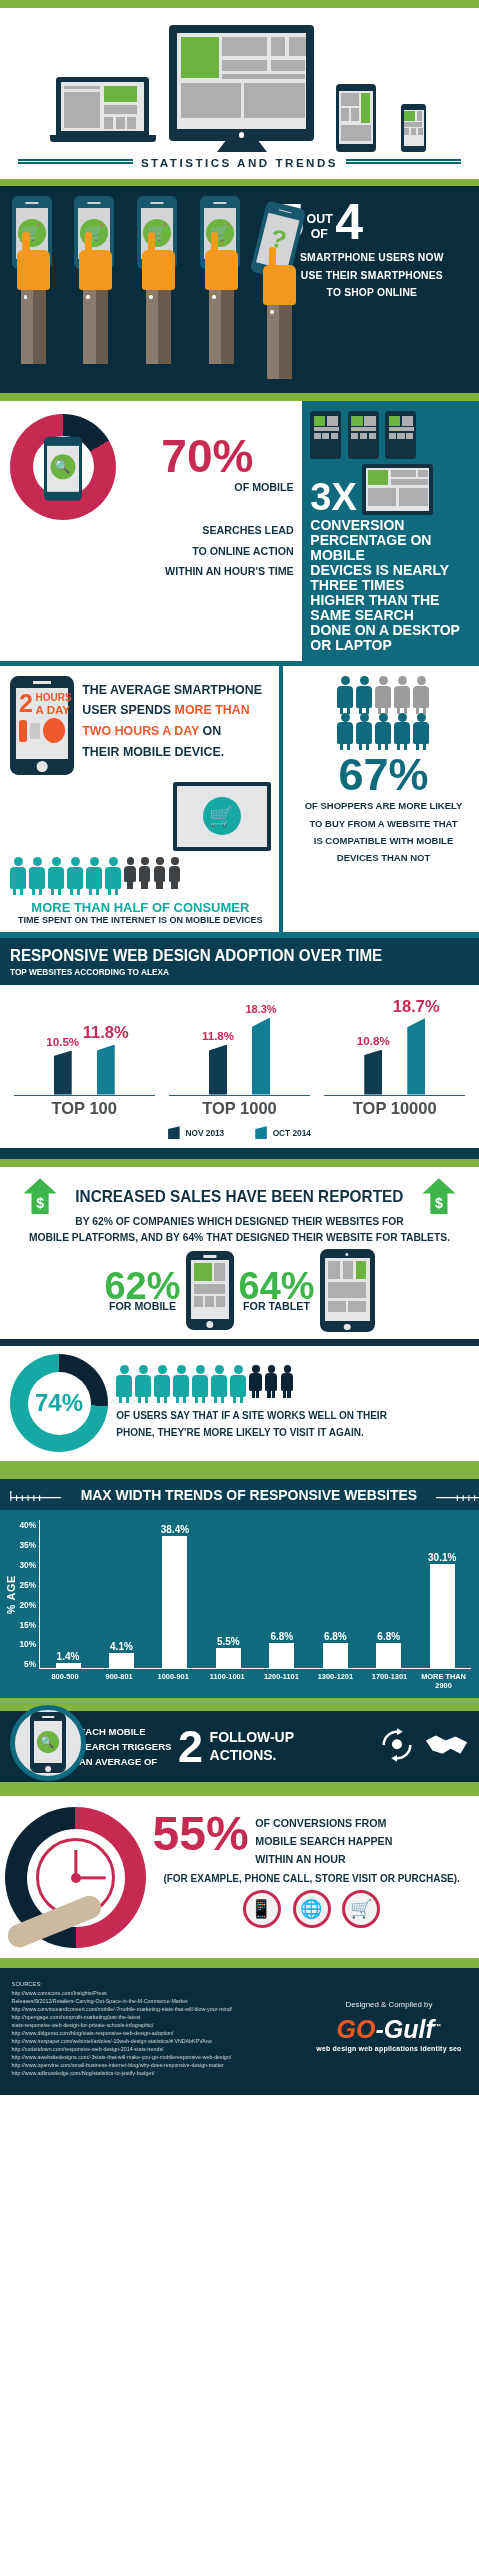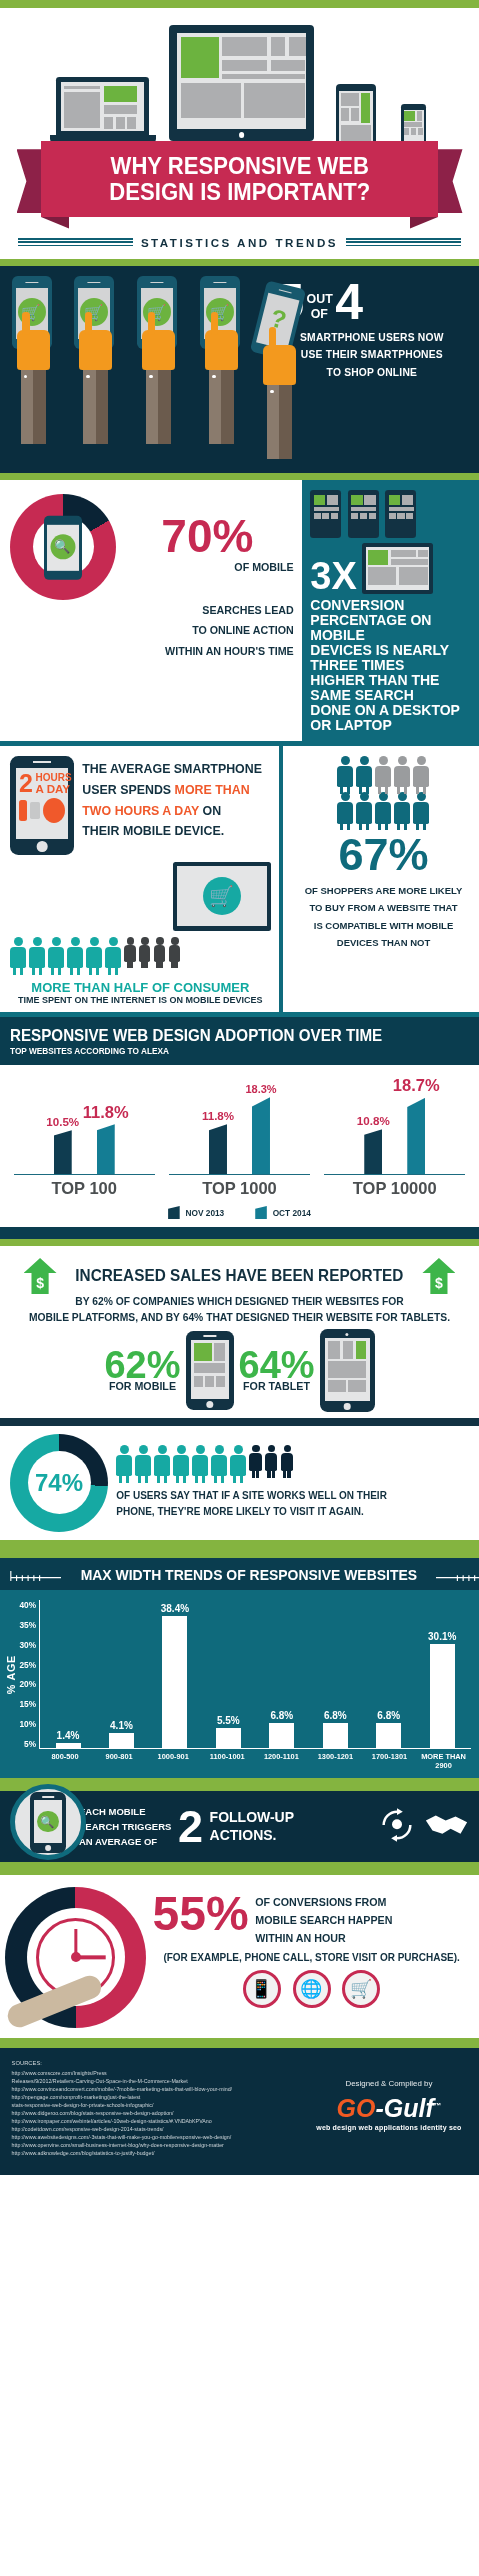--- a/index.html
+++ b/index.html
@@ -247,30 +247,20 @@
         <div class="grn" style="position:absolute;left:0.8px;top:0.8px;width:10.7px;height:10px;"></div>
         <div class="blk" style="position:absolute;left:13.2px;top:0.8px;width:5.8px;height:10px;"></div>
         <div class="blk" style="position:absolute;left:0.8px;top:12.4px;width:18px;height:4.1px;"></div>
         <div class="blk" style="position:absolute;left:0.8px;top:18px;width:5px;height:7.4px;"></div>
         <div class="blk" style="position:absolute;left:7.4px;top:18px;width:5px;height:7.4px;"></div>
         <div class="blk" style="position:absolute;left:14px;top:18px;width:5px;height:7.4px;"></div>
       </div>
     </div>
   </div>
 
-  <div class="ribbon">
-    <div class="tail l"></div>
-    <div class="tail r"></div>
-    <div class="body">
-      <h1><span>WHY RESPONSIVE WEB</span><br>
-          <span>DESIGN IS IMPORTANT?</span></h1>
-    </div>
-    <div class="fold l"></div>
-    <div class="fold r"></div>
-  </div>
 
   <div class="subtitle">
     <div class="rule"></div>
     <div class="txt">STATISTICS AND TRENDS</div>
     <div class="rule"></div>
   </div>
 
   <div class="greenbar"></div>
 
   <div class="sec-dark s1">
@@ -550,21 +540,21 @@
         <div class="person">
             <div class="h" style="background:#0f6a7c;"></div>
             <div class="b" style="background:#0f6a7c;"></div>
           </div>
         <div class="person">
             <div class="h" style="background:#0f6a7c;"></div>
             <div class="b" style="background:#0f6a7c;"></div>
           </div>
       </div>
       <div class="pct67" style="margin-top:8.3px;">67%</div>
-      <div class="rtxt" style="margin-top:5px;">
+      <div class="rtxt" style="">
         <div>OF SHOPPERS ARE MORE LIKELY</div>
         <div>TO BUY FROM A WEBSITE THAT</div>
         <div>IS COMPATIBLE WITH MOBILE</div>
         <div>DEVICES THAN NOT</div>
       </div>
     </div>
   </div>
 
   <div class="tealbar"></div>
 

